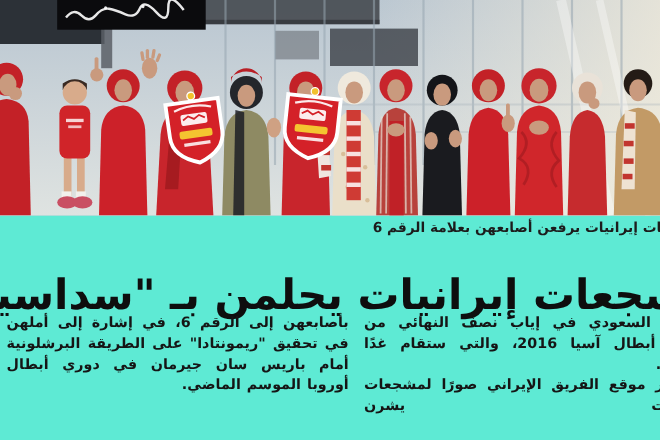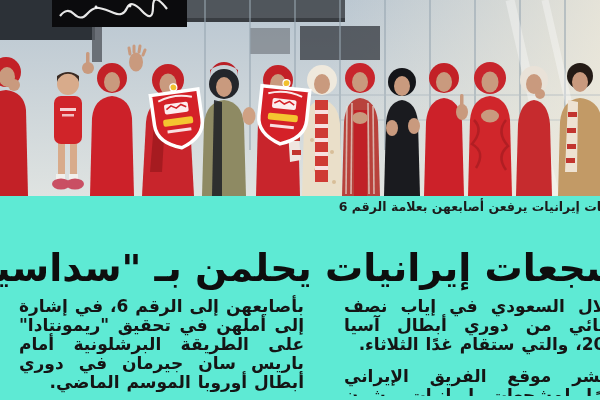--- a/index.html
+++ b/index.html
@@ -27,22 +27,22 @@
     letter-spacing:-1px;line-height:60px;
   }
   
   .body{
     position:absolute;top:284px;left:6px;right:6px;bottom:4px;
     display:flex;direction:rtl;gap:14px;
     color:#151515;
   }
   .col{flex:1 1 0;overflow:hidden;}
   .para{
-    margin:13px;direction:rtl;text-align:justify;
-    font-size:17px;line-height:19px;font-weight:bold;
+    margin:0;direction:rtl;text-align:justify;
+    font-size:13px;line-height:19px;font-weight:bold;
     word-spacing:1px;
   }
   .para.indent{text-indent:12px;}
   .para.cont{text-align-last:justify;}
 </style>
 </head>
 <body>
 
 <div class="page">
 

